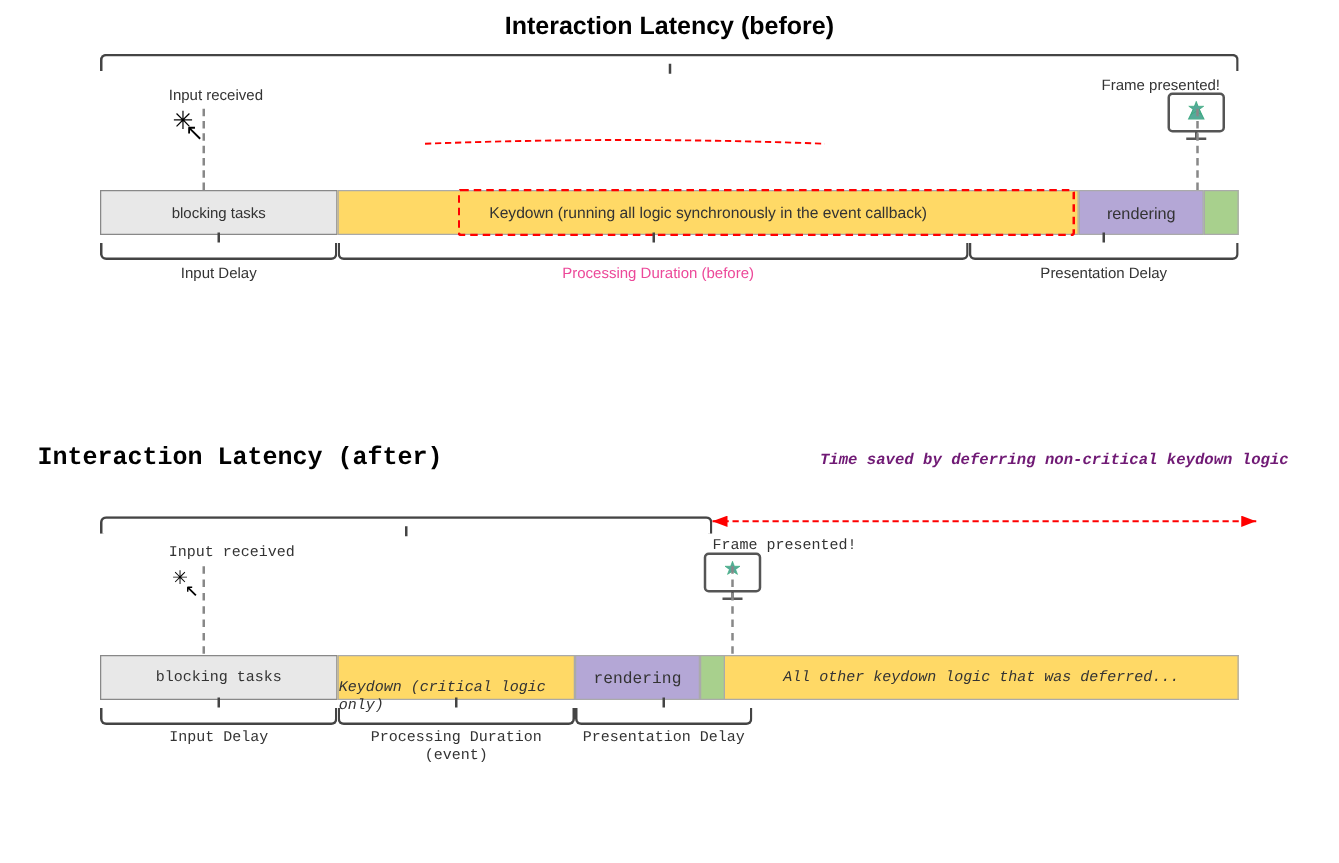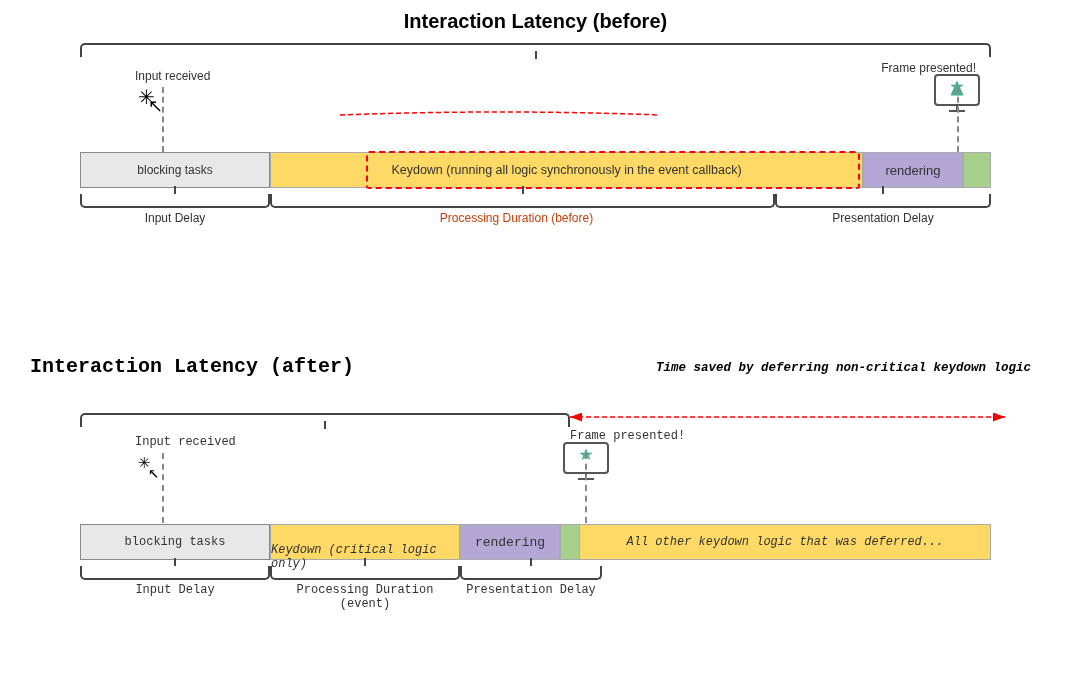--- a/index.html
+++ b/index.html
@@ -144,35 +144,35 @@
       </div>
 
       <div style="position:absolute; top:135px; left:0; width:190px; height:14px; border-bottom:2px solid #444; border-left:2px solid #444; border-right:2px solid #444; border-radius:0 0 5px 5px;">
         <div style="position:absolute; top:-8px; left:50%; width:2px; height:8px; background:#444; transform:translateX(-50%);"></div>
       </div>
       <div style="position:absolute; top:152px; left:0; width:190px; text-align:center; font-size:12px; color:#333;">Input Delay</div>
 
       <div style="position:absolute; top:135px; left:190px; width:505px; height:14px; border-bottom:2px solid #444; border-left:2px solid #444; border-right:2px solid #444; border-radius:0 0 5px 5px;">
         <div style="position:absolute; top:-8px; left:50%; width:2px; height:8px; background:#444; transform:translateX(-50%);"></div>
       </div>
-      <div style="position:absolute; top:152px; left:184px; width:505px; text-align:center; font-size:12px; color:#c2410c;">Processing Duration (before)</div>
+      <div style="position:absolute; top:152px; left:194px; width:505px; text-align:center; font-size:12px; color:#ec4899;">Processing Duration (before)</div>
 
       <div style="position:absolute; top:135px; left:695px; right:0; height:14px; border-bottom:2px solid #444; border-left:2px solid #444; border-right:2px solid #444; border-radius:0 0 5px 5px;">
         <div style="position:absolute; top:-8px; left:50%; width:2px; height:8px; background:#444; transform:translateX(-50%);"></div>
       </div>
       <div style="position:absolute; top:152px; left:695px; right:0; text-align:center; font-size:12px; color:#333;">Presentation Delay</div>
 
     </div>
   </div>
 
   <div style="position:absolute; top:355px; left:30px; right:30px;font-family:Liberation Mono, monospace;">
 
     <div class="section-title" style="margin-bottom:10px; text-align:left;">Interaction Latency (after)</div>
 
-    <div style="position:absolute; top:5px; right:10px; color:#000000; font-style:italic; font-weight:bold; font-size:12.5px; text-align:right; line-height:1.3;">Time saved by deferring
+    <div style="position:absolute; top:5px; right:10px; color:#701a75; font-style:italic; font-weight:bold; font-size:12.5px; text-align:right; line-height:1.3;">Time saved by deferring
 non-critical keydown logic</div>
 
     <svg style="position:absolute; top:52px; left:530px; right:0;" width="450" height="20">
       <defs>
         <marker id="arrowL" markerWidth="8" markerHeight="8" refX="0" refY="3" orient="auto">
           <path d="M8,0 L0,3 L8,6 Z" fill="red"></path>
         </marker>
         <marker id="arrowR" markerWidth="8" markerHeight="8" refX="8" refY="3" orient="auto">
           <path d="M0,0 L8,3 L0,6 Z" fill="red"></path>
         </marker>

